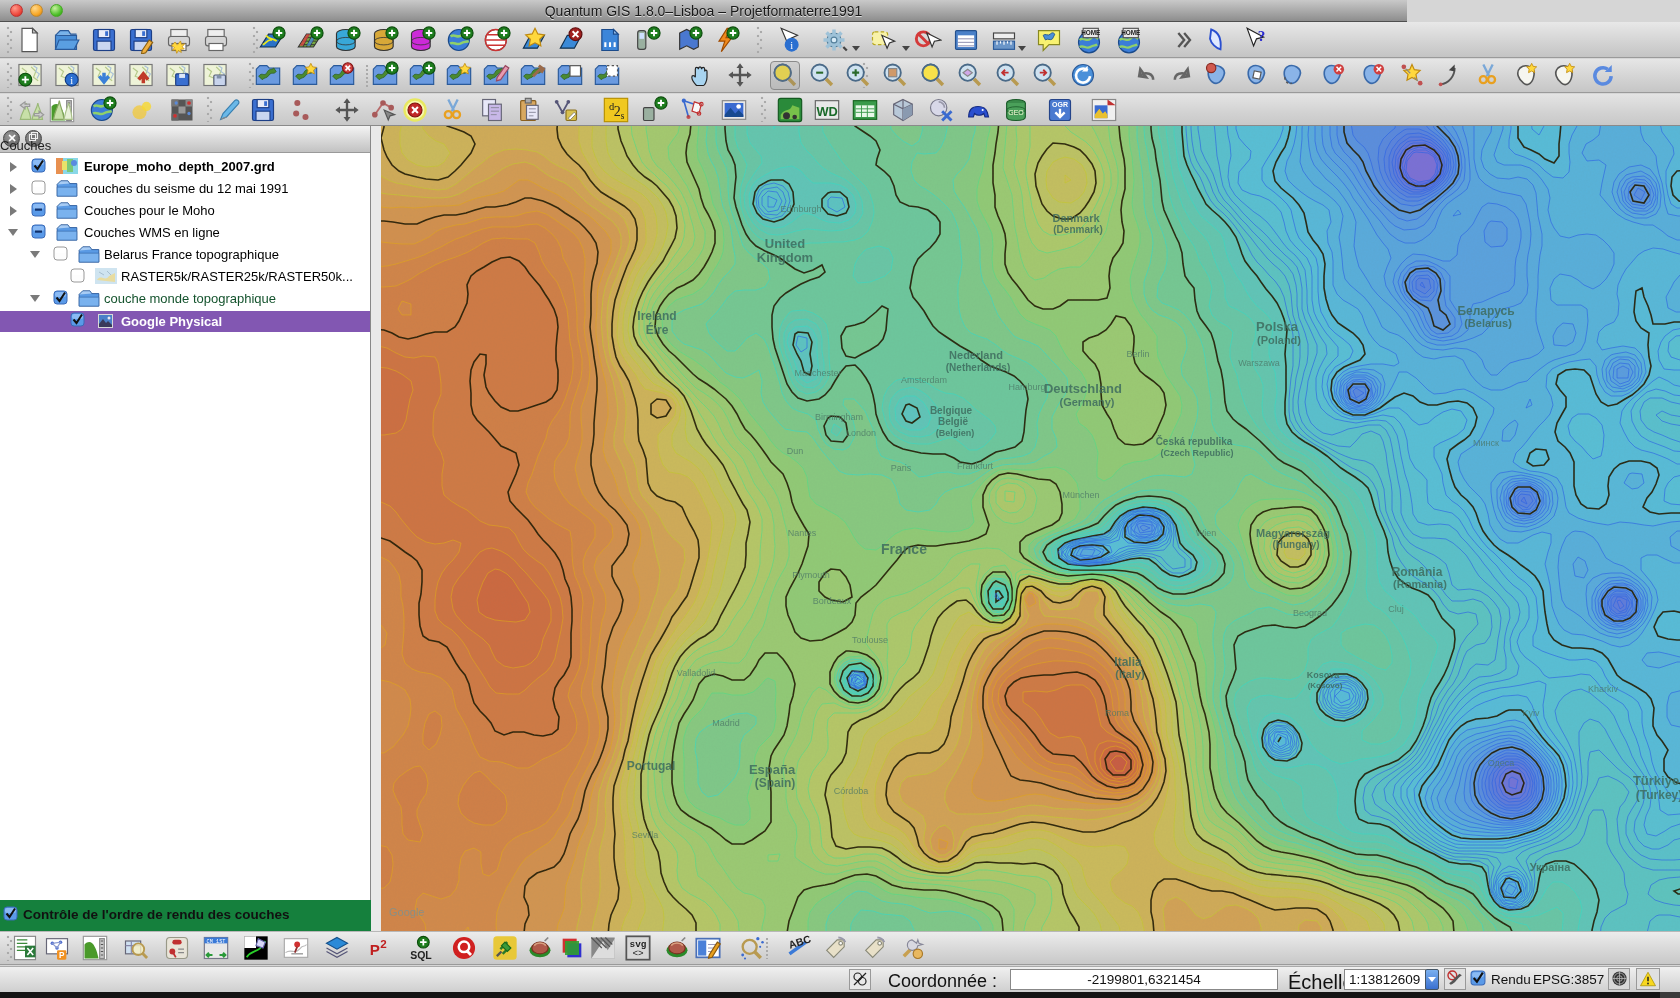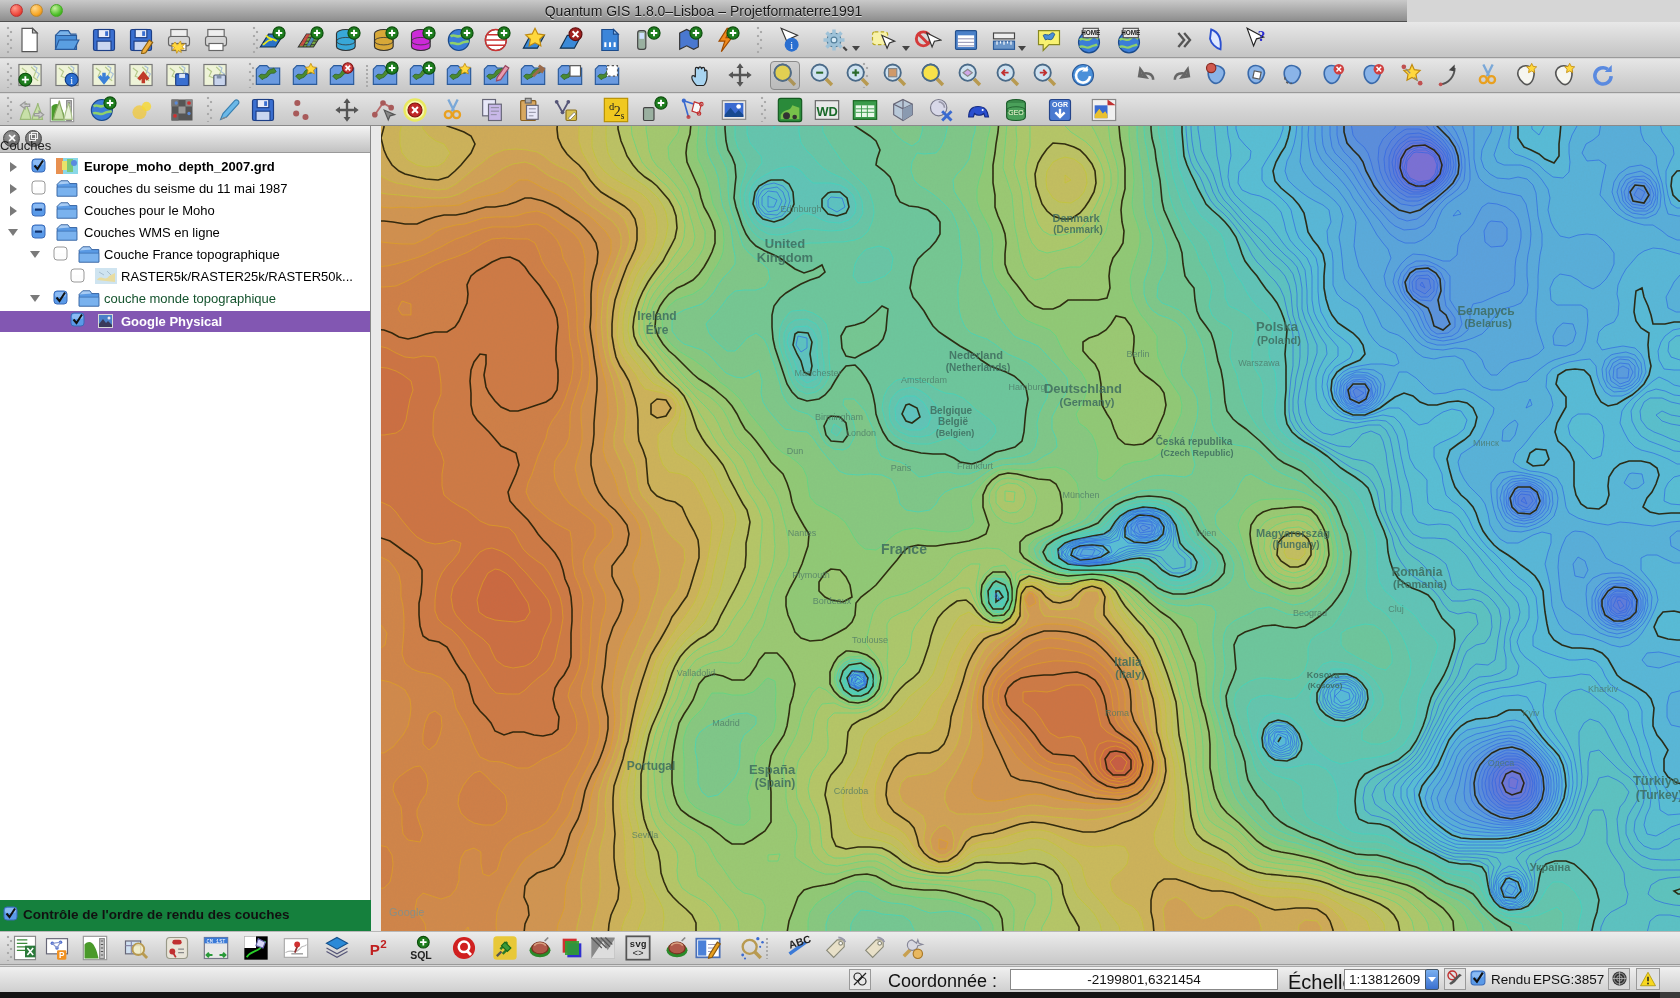--- a/index.html
+++ b/index.html
@@ -588,21 +588,21 @@
 <div style="position:absolute;left:10px;top:58px;width:0;height:0;border-top:5px solid transparent;border-bottom:5px solid transparent;border-left:7px solid #7a7a7a"></div>
 <svg style="position:absolute;left:31px;top:54px" width="15" height="15" viewBox="0 0 15 15">
       <rect x="1" y="1" width="13" height="13" rx="3" fill="#fdfdfd" stroke="#999"></rect>
       <rect x="2" y="2" width="11" height="5" rx="2" fill="#fff"></rect>
     </svg>
 <div class="abs" style="left:56px;top:54px"><svg width="22" height="17" viewBox="0 0 24 19">
         <path d="M1 5l4-4h8l2 3h8v14H1z" fill="#5a9ae4" stroke="#2a5a9a"></path>
         <path d="M1 8h22v10H1z" fill="#7ab2ee" stroke="#2a5a9a" stroke-width="0.6"></path>
         <path d="M1 5l4-4h8l2 3" fill="#a8ccf4" stroke="#2a5a9a" stroke-width="0.6"></path>
       </svg></div>
-<div class="abs" style="left:84px;top:55px;font-size:13px;color:#000">couches du seisme du 11 mai 1987</div>
+<div class="abs" style="left:84px;top:55px;font-size:13px;color:#000">couches du seisme du 12 mai 1991</div>
 <div style="position:absolute;left:10px;top:80px;width:0;height:0;border-top:5px solid transparent;border-bottom:5px solid transparent;border-left:7px solid #7a7a7a"></div>
 <svg style="position:absolute;left:31px;top:76px" width="15" height="15" viewBox="0 0 15 15">
       <rect x="1" y="1" width="13" height="13" rx="3" fill="#5a9ae8" stroke="#3a6ab8"></rect>
       <rect x="2" y="2" width="11" height="5" rx="2" fill="#8abaf4"></rect>
       <rect x="4" y="6.5" width="7" height="2.2" fill="#10306a"></rect>
     </svg>
 <div class="abs" style="left:56px;top:76px"><svg width="22" height="17" viewBox="0 0 24 19">
         <path d="M1 5l4-4h8l2 3h8v14H1z" fill="#5a9ae4" stroke="#2a5a9a"></path>
         <path d="M1 8h22v10H1z" fill="#7ab2ee" stroke="#2a5a9a" stroke-width="0.6"></path>
         <path d="M1 5l4-4h8l2 3" fill="#a8ccf4" stroke="#2a5a9a" stroke-width="0.6"></path>
@@ -623,21 +623,21 @@
 <div style="position:absolute;left:30px;top:125px;width:0;height:0;border-left:5px solid transparent;border-right:5px solid transparent;border-top:7px solid #7a7a7a"></div>
 <svg style="position:absolute;left:53px;top:120px" width="15" height="15" viewBox="0 0 15 15">
       <rect x="1" y="1" width="13" height="13" rx="3" fill="#fdfdfd" stroke="#999"></rect>
       <rect x="2" y="2" width="11" height="5" rx="2" fill="#fff"></rect>
     </svg>
 <div class="abs" style="left:78px;top:120px"><svg width="22" height="17" viewBox="0 0 24 19">
         <path d="M1 5l4-4h8l2 3h8v14H1z" fill="#5a9ae4" stroke="#2a5a9a"></path>
         <path d="M1 8h22v10H1z" fill="#7ab2ee" stroke="#2a5a9a" stroke-width="0.6"></path>
         <path d="M1 5l4-4h8l2 3" fill="#a8ccf4" stroke="#2a5a9a" stroke-width="0.6"></path>
       </svg></div>
-<div class="abs" style="left:104px;top:121px;font-size:13px;color:#000">Couche France topographique</div>
+<div class="abs" style="left:104px;top:121px;font-size:13px;color:#000">Belarus France topographique</div>
 <svg style="position:absolute;left:70px;top:142px" width="15" height="15" viewBox="0 0 15 15">
       <rect x="1" y="1" width="13" height="13" rx="3" fill="#fdfdfd" stroke="#999"></rect>
       <rect x="2" y="2" width="11" height="5" rx="2" fill="#fff"></rect>
     </svg>
 <div class="abs" style="left:95px;top:142px"><svg width="22" height="16" viewBox="0 0 22 16">
         <rect width="22" height="16" fill="#cfe4f0"></rect>
         <path d="M2 12c4-6 8 2 12-4l6-3v9z" fill="#e8dca0"></path>
         <path d="M4 4l5 3M12 3l4 4" stroke="#a8c0d0"></path>
       </svg></div>
 <div class="abs" style="left:121px;top:143px;font-size:13px;font-weight:normal;color:#000">RASTER5k/RASTER25k/RASTER50k...</div>

